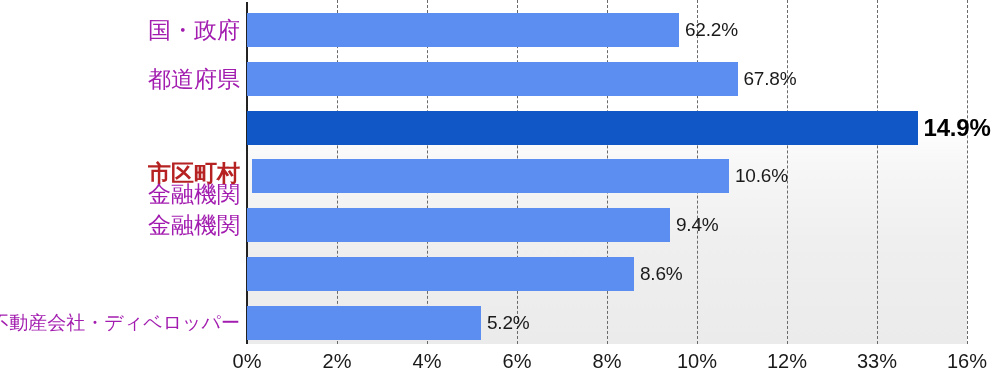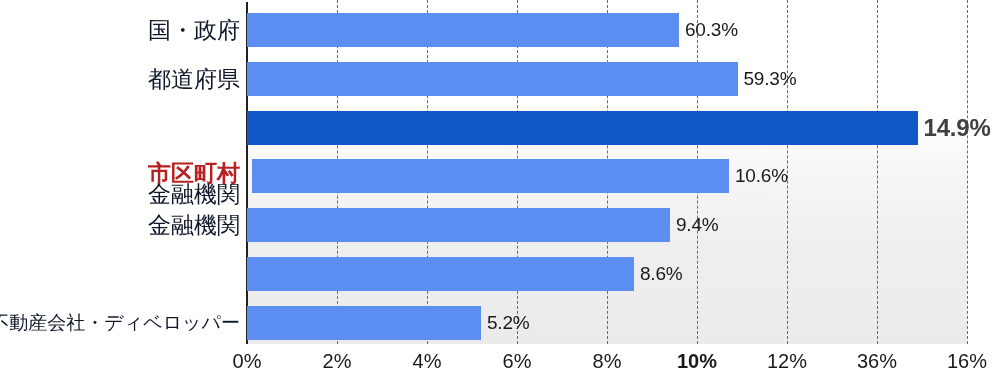--- a/index.html
+++ b/index.html
@@ -72,31 +72,31 @@
     top: 50%;
     transform: translateY(-50%);
     white-space: nowrap;
     font-size: 19px;
     color: #1a1a1a;
     letter-spacing: -0.2px;
   }
   .bar-value.highlight {
     font-size: 24px;
     font-weight: bold;
-    color: #404040;
+    color: #000000;
   }
 
   
   .cat-label {
     position: absolute;
     right: 760px;           
     text-align: right;
     white-space: nowrap;
     font-size: 23px;
-    color: #0f172a;
+    color: #a21caf;
     height: 34px;
     line-height: 34px;
   }
   .cat-label.highlight {
     color: #b62222;
     font-weight: bold;
     margin-top: 45px;
   }
   .cat-label.small {
     font-size: 19px;
@@ -128,26 +128,26 @@
       <div class="gridline" style="left: 540px; border-left-color: rgb(106, 106, 106);"></div>
       <div class="gridline" style="left: 630px; border-left-color: rgb(106, 106, 106);"></div>
       <div class="gridline" style="left: 720px; border-left-color: rgb(106, 106, 106);"></div>
     </div>
 
   <div id="y-axis-line"></div>
 
   <div id="bar-layer" style="position:absolute;left:0;top:0;width:1000px;height:344px;">
       <div class="bar-row" style="top: 13px; left: 247px; width: 720px;">
         <div class="bar" style="width: 432px; background: rgb(91, 142, 240);"></div>
-        <div class="bar-value" style="left: 438px;">60.3%</div>
+        <div class="bar-value" style="left: 438px;">62.2%</div>
       </div>
       <div class="cat-label" style="top: 13px;">国・政府</div>
       <div class="bar-row" style="top: 61.8px; left: 247px; width: 720px;">
         <div class="bar" style="width: 490.5px; background: rgb(91, 142, 240);"></div>
-        <div class="bar-value" style="left: 496.5px;">59.3%</div>
+        <div class="bar-value" style="left: 496.5px;">67.8%</div>
       </div>
       <div class="cat-label" style="top: 61.8px;">都道府県</div>
       <div class="bar-row" style="top: 110.6px; left: 247px; width: 720px;">
         <div class="bar highlight" style="width: 670.5px; background: rgb(18, 87, 198);"></div>
         <div class="bar-value highlight" style="left: 676.5px;">14.9%</div>
       </div>
       <div class="cat-label highlight" style="top: 110.6px;">市区町村</div>
       <div class="bar-row" style="top: 159.4px; left: 252px; width: 720px; padding-left: 40px;">
         <div class="bar" style="width: 477px; background: rgb(91, 142, 240);"></div>
         <div class="bar-value" style="left: 483px;">10.6%</div>
@@ -168,19 +168,19 @@
       </div>
       <div class="cat-label small" style="top: 305.8px;">不動産会社・ディベロッパー</div>
     </div>
 
   <div id="tick-layer" style="position:absolute;left:0;top:0;width:1000px;height:386px;">
       <div class="tick-label" style="left: 247px;">0%</div>
       <div class="tick-label" style="left: 337px;">2%</div>
       <div class="tick-label" style="left: 427px;">4%</div>
       <div class="tick-label" style="left: 517px;">6%</div>
       <div class="tick-label" style="left: 607px;">8%</div>
-      <div class="tick-label" style="left: 697px; font-weight: bold;">10%</div>
+      <div class="tick-label" style="left: 697px;">10%</div>
       <div class="tick-label" style="left: 787px;">12%</div>
-      <div class="tick-label" style="left: 877px;">36%</div>
+      <div class="tick-label" style="left: 877px;">33%</div>
       <div class="tick-label" style="left: 967px; text-align: right;">16%</div>
     </div>
 
 </div>
 
 </body></html>

